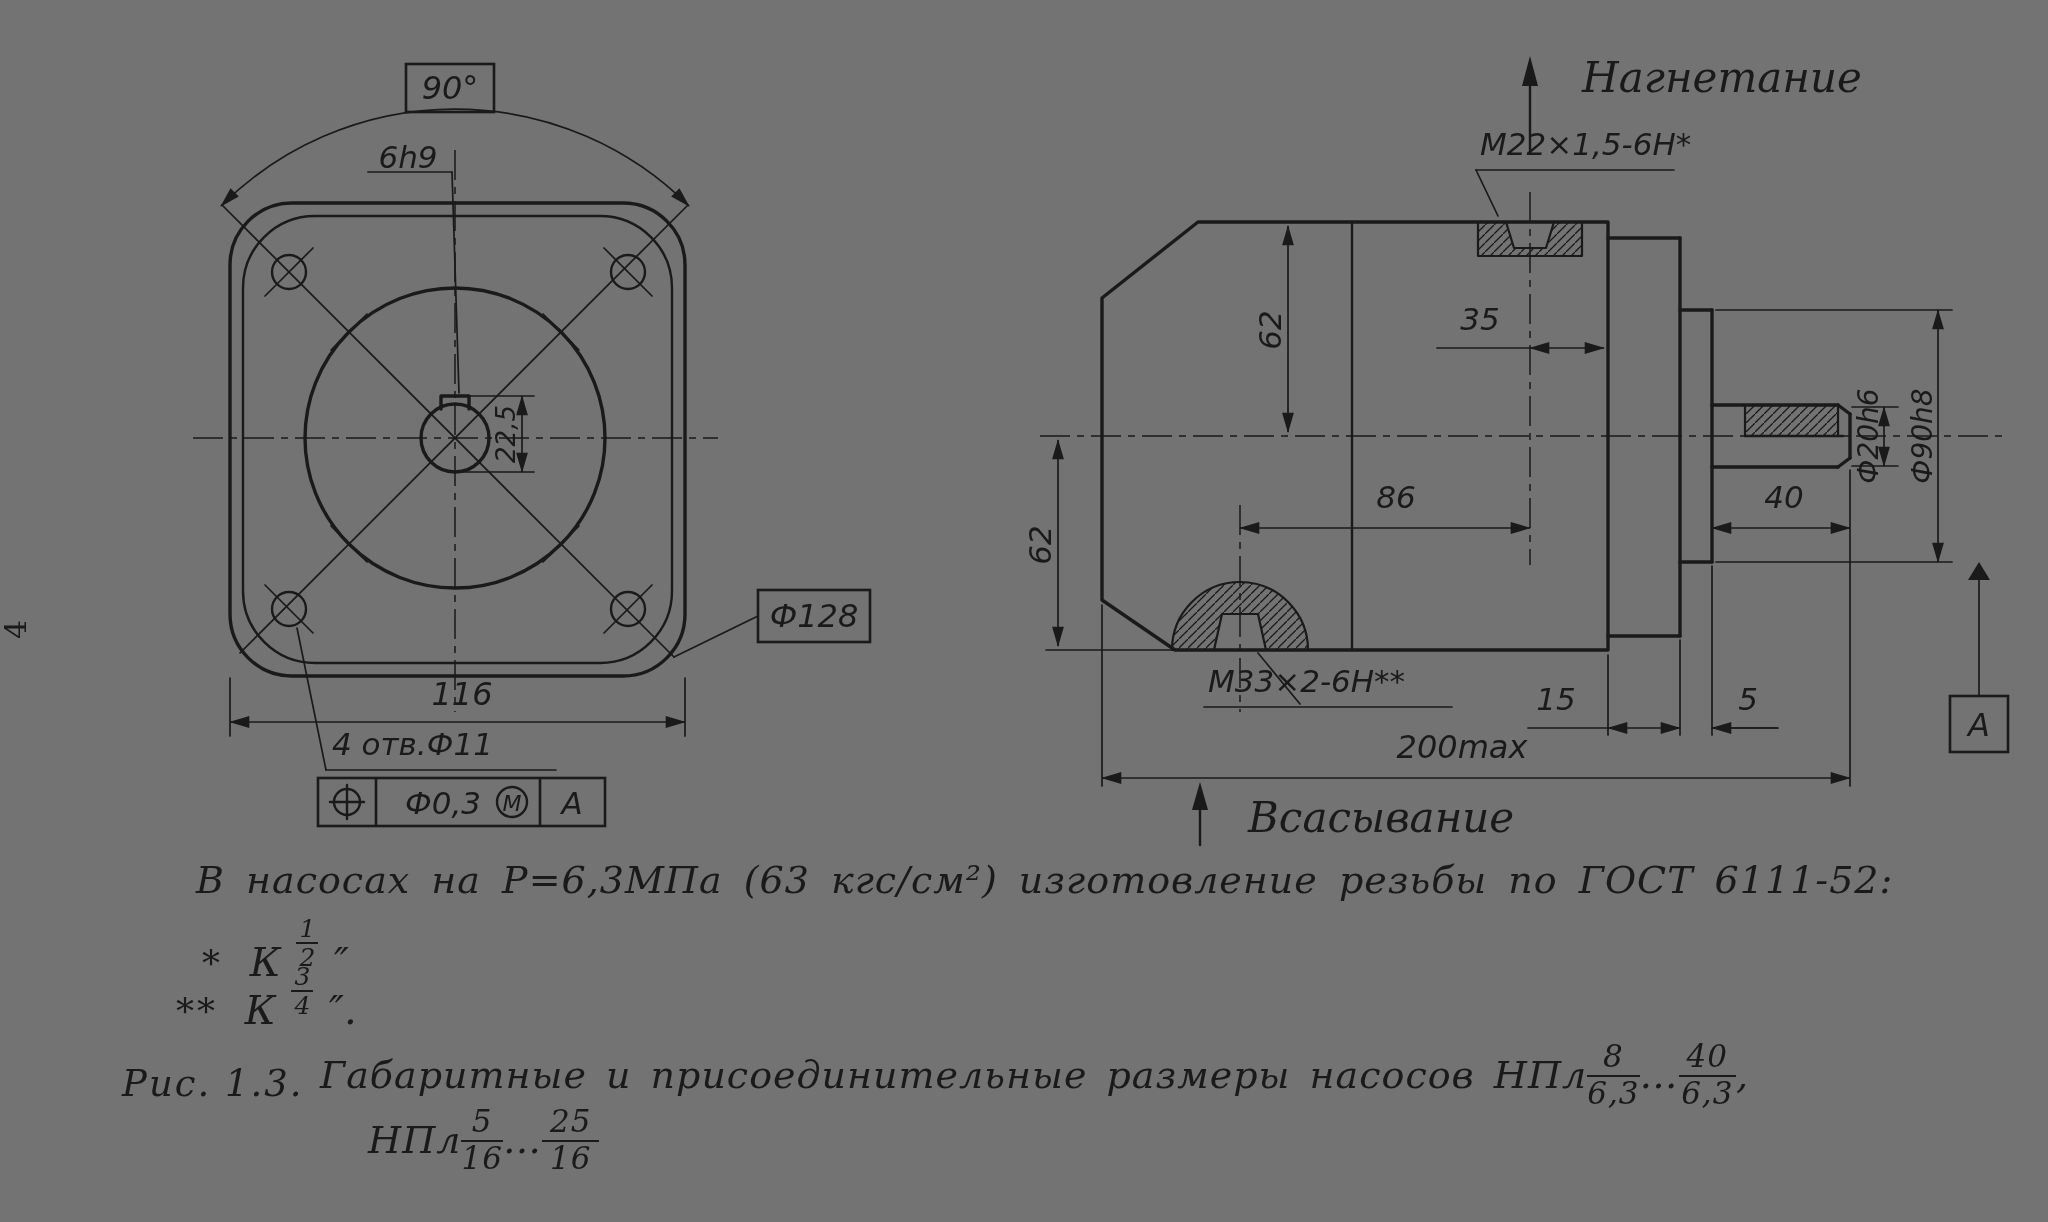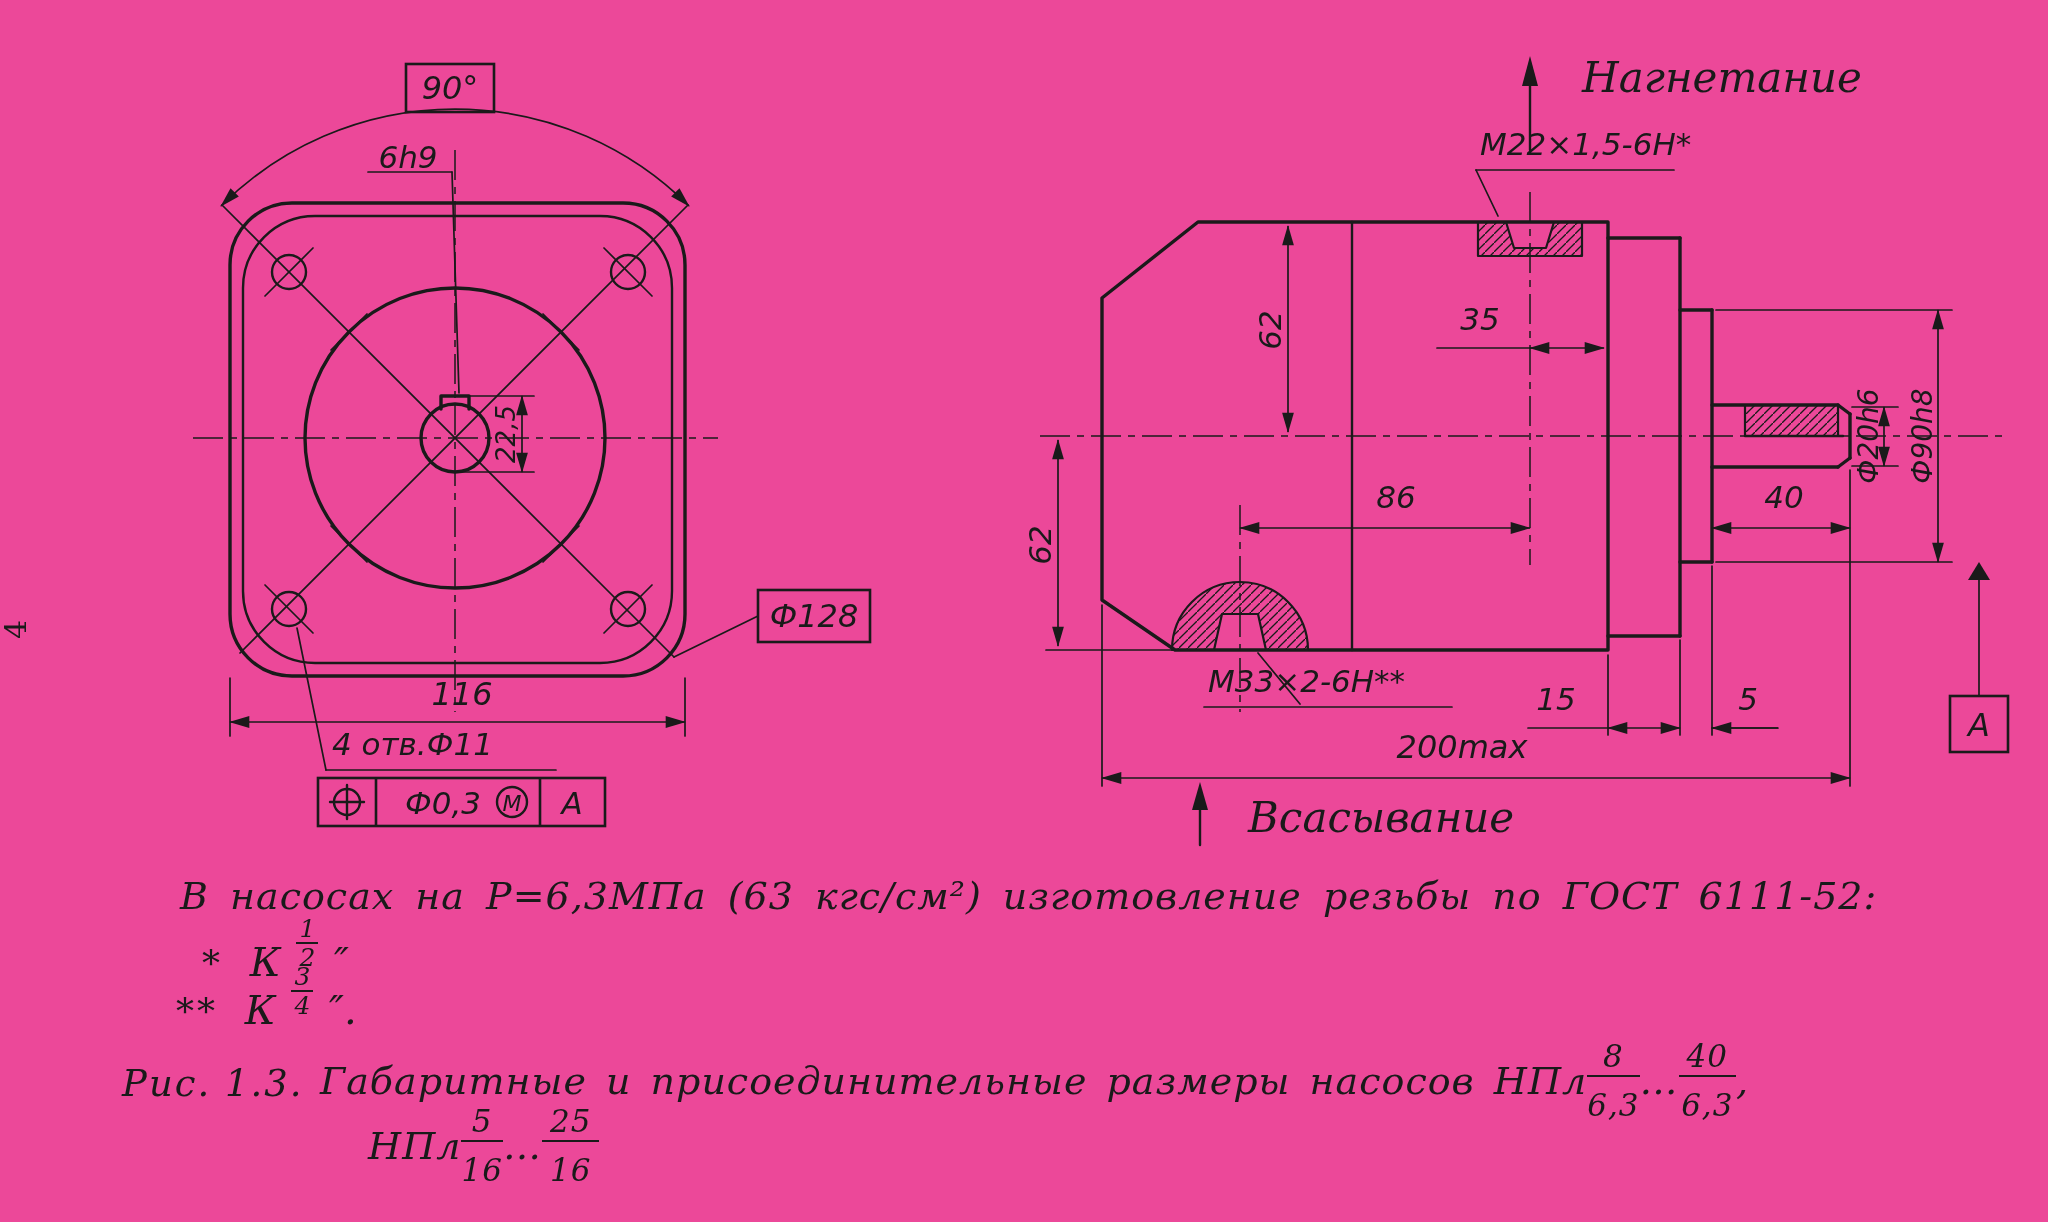--- a/index.html
+++ b/index.html
@@ -1,17 +1,17 @@
 <!DOCTYPE html>
 <html><head>
 <meta charset="utf-8">
 <style>
   html,body{margin:0;padding:0;background:#ffffff;}
   .stage{
-    position:relative;width:2048px;height:1222px;background:#ec4899;
+    position:relative;width:2048px;height:1222px;background:#737373;
     color:#1a1a1a;font-family:"DejaVu Serif",serif;overflow:hidden;
   }
   .stage svg{position:absolute;left:0;top:0;}
 
   
   .ol{fill:none;stroke:#1a1a1a;stroke-width:3.4;stroke-linejoin:round;stroke-linecap:round;}
   .ol2{fill:none;stroke:#1a1a1a;stroke-width:2.4;stroke-linejoin:round;stroke-linecap:round;}
   .thin{fill:none;stroke:#1a1a1a;stroke-width:1.7;stroke-linecap:round;}
   .cl{fill:none;stroke:#1a1a1a;stroke-width:1.5;stroke-dasharray:30 7 7 7;}
   .diml{fill:none;stroke:#1a1a1a;stroke-width:1.7;}
@@ -30,21 +30,21 @@
   .intro{font-size:38px;letter-spacing:1px;word-spacing:8px;}
   .note-line{font-size:40px;}
   .note-line .marker{font-size:36px;margin-right:14px;letter-spacing:3px;}
   .sfrac{display:inline-block;font-size:25px;line-height:1;text-align:center;vertical-align:10px;margin:0 3px;}
   .sfrac .n{display:block;border-bottom:2px solid #1a1a1a;padding:0 3px 1px;}
   .sfrac .d{display:block;padding-top:1px;}
   .cap-row{display:flex;align-items:center;gap:0;font-size:38px;letter-spacing:1px;word-spacing:6px;}
   .figlab{font-size:37px;letter-spacing:2px;}
   .frac{display:inline-block;font-size:31px;line-height:1.05;text-align:center;}
   .frac .n{display:block;border-bottom:2.5px solid #1a1a1a;padding:0 8px 2px;}
-  .frac .d{display:block;padding-top:12px;}
+  .frac .d{display:block;padding-top:0;}
   .pagenum{position:absolute;left:6px;top:612px;font-size:30px;transform:rotate(-90deg);font-family:"DejaVu Serif",serif;}
 </style>
 </head>
 <body>
 
 <div class="stage">
 
   <svg width="2048" height="860" viewBox="0 0 2048 860">
     <defs>
       <marker id="ar" viewBox="0 0 12 8" refX="11" refY="4" markerWidth="13" markerHeight="9" orient="auto-start-reverse">
@@ -255,21 +255,21 @@
 
       <g>
         <line class="thin" x1="1979" y1="696" x2="1979" y2="580"></line>
         <polygon points="1968,580 1990,580 1979,562" fill="#1a1a1a"></polygon>
         <rect class="box" x="1950" y="696" width="58" height="56"></rect>
         <text class="t32" x="1979" y="725" text-anchor="middle" dominant-baseline="central">А</text>
       </g>
     </g>
   </svg>
 
-  <div class="htext intro" style="left:180px;top:858px;margin-top:16px;">В насосах на Р=6,3МПа (63 кгс/см²) изготовление резьбы по ГОСТ 6111-52:</div>
+  <div class="htext intro" style="left:196px;top:858px;">В насосах на Р=6,3МПа (63 кгс/см²) изготовление резьбы по ГОСТ 6111-52:</div>
 
   <div class="htext note-line" style="left:202px;top:916px;">
     <span class="marker">*</span>
     <span>К</span>
     <span class="sfrac"><span class="n">1</span><span class="d">2</span></span>
     <span>″</span>
   </div>
 
   <div class="htext note-line" style="left:176px;top:964px;">
     <span class="marker">**</span>

